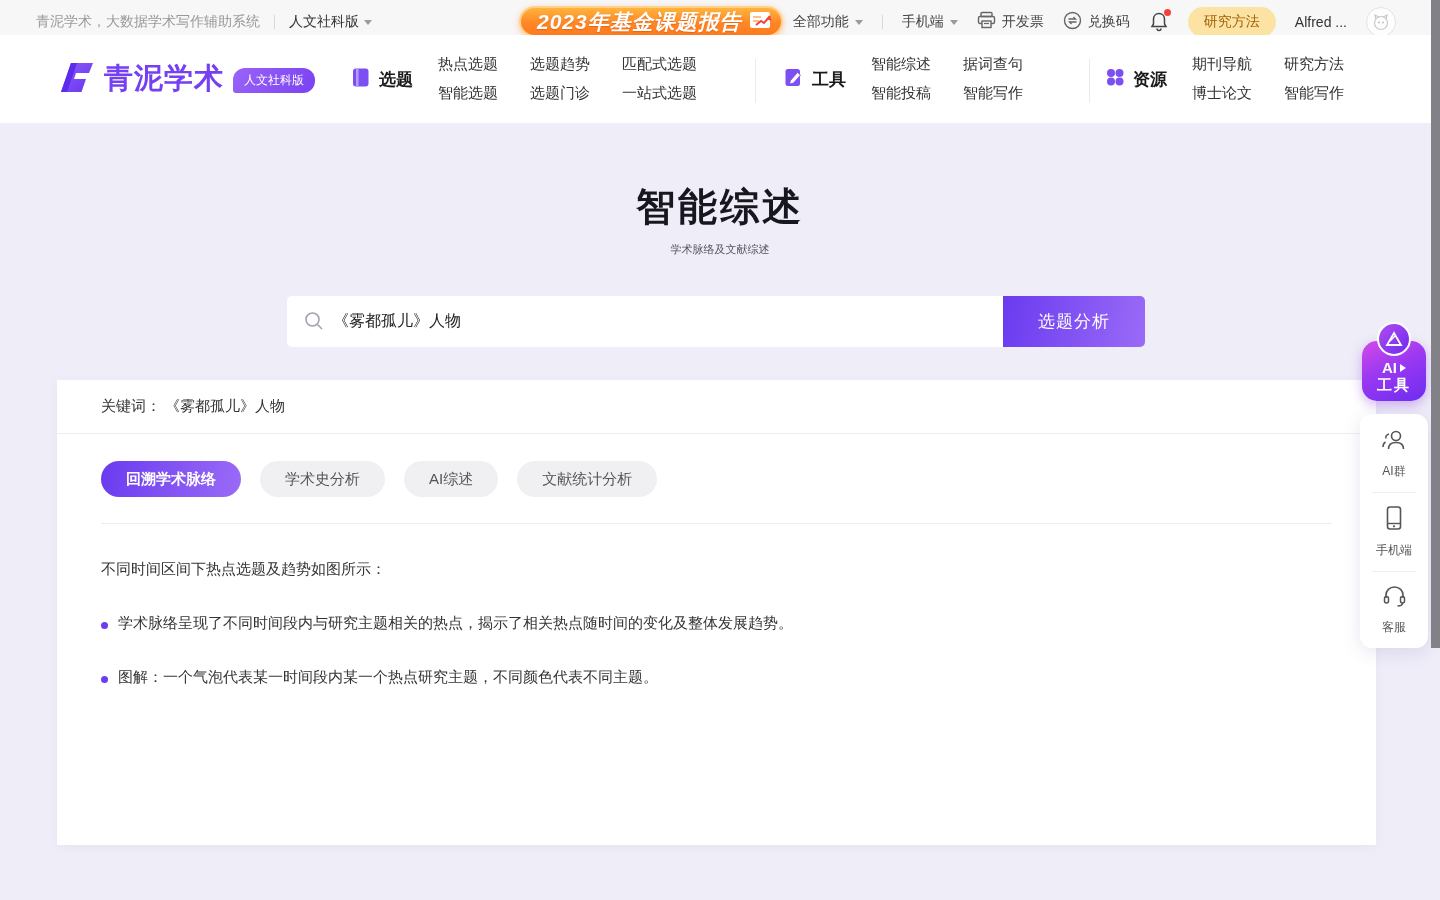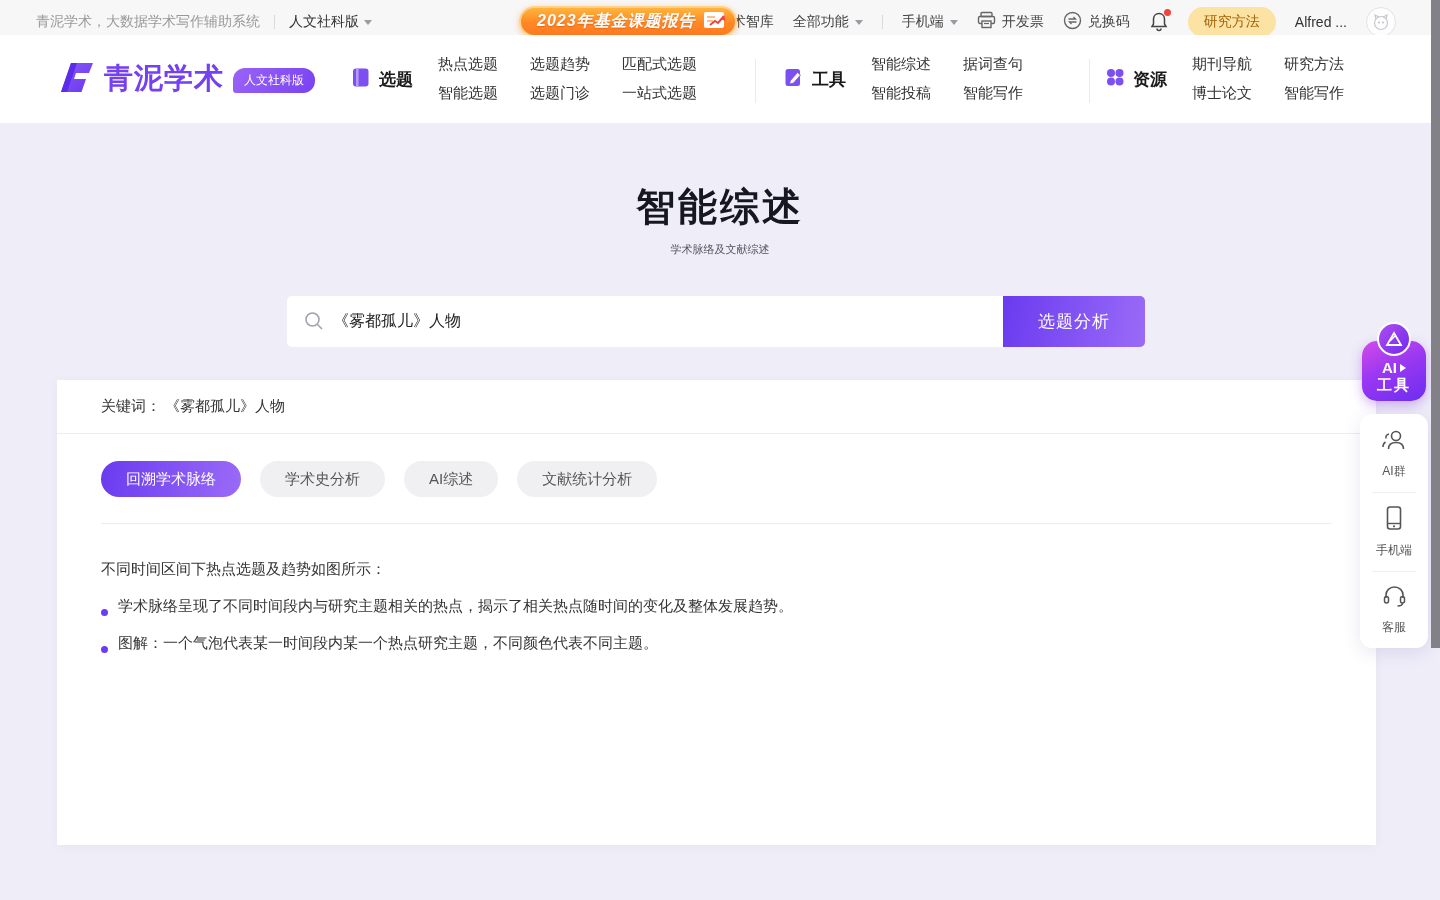--- a/index.html
+++ b/index.html
@@ -28,21 +28,21 @@
   .promo{
     position:absolute; left:519px; top:6px; height:31px;
     display:flex; align-items:center; gap:7px;
     padding:0 8px 0 16px; border-radius:16px;
     background:linear-gradient(180deg,#ffb43c 0%,#ff8726 55%,#ff7a1f 100%);
     border:2px solid #ffd089;
     box-shadow:0 2px 6px rgba(255,140,40,.45);
     cursor:pointer;
   }
   .promo-text{
-    color:#fff; font-weight:bold; font-style:italic; font-size:16px;
+    color:#fff; font-weight:bold; font-style:italic; font-size:21px;
     letter-spacing:1px; text-shadow:0 1px 1px rgba(200,80,0,.5);
   }
   .topbar-right{ margin-left:auto; display:flex; align-items:center; gap:19px; }
   .tb-link{ display:flex; align-items:center; gap:6px; color:#444; cursor:pointer; white-space:nowrap; }
   .bell-wrap{ position:relative; cursor:pointer; display:flex; }
   .bell-dot{ position:absolute; top:-2px; right:-2px; width:7px; height:7px; border-radius:50%; background:#f4433b; }
   .member-pill{
     background:#fce3a4; color:#a16207; font-size:14px;
     padding:6px 16px; border-radius:15px; cursor:pointer; white-space:nowrap;
   }
@@ -100,26 +100,26 @@
     height:54px; display:flex; align-items:center; padding-left:44px;
     border-bottom:1px solid #ededf1; font-size:15px; color:#333; gap:4px;
   }
   .tabs{ display:flex; gap:19px; margin:27px 0 0 44px; }
   .tab{
     height:36px; line-height:36px; padding:0 25px; border-radius:18px;
     background:#f0f0f3; color:#555; font-size:15px; cursor:pointer; white-space:nowrap;
   }
   .tab.active{
     background:linear-gradient(100deg,#6a3bef 0%,#9a6bf7 100%);
-    color:#fff; font-weight:normal;
+    color:#fff; font-weight:bold;
   }
   .card-divider{ margin:26px 44px 0 44px; border-top:1px solid #ededf1; }
   .intro{ margin:36px 44px 0 44px; font-size:15px; color:#333; }
   .bullets{ margin:10px 44px 0 44px; }
-  .bullet{ display:flex; align-items:flex-end; margin-top:16px; }
+  .bullet{ display:flex; align-items:center; margin-top:33px; }
   .bullet-dot{ width:7px; height:7px; border-radius:50%; background:#6b3df2; margin:6px 10px 0 0; flex:none; }
   .bullet-text{ font-size:15px; color:#333; line-height:1.4; }
 
   
   .ai-fab{
     position:absolute; left:1362px; top:341px; width:64px; height:60px;
     border-radius:15px; cursor:pointer;
     background:linear-gradient(155deg,#d44ae8 0%,#9a38f2 45%,#6d2df0 100%);
     box-shadow:0 4px 12px rgba(130,50,220,.35);
     display:flex; flex-direction:column; align-items:center; justify-content:flex-end;

